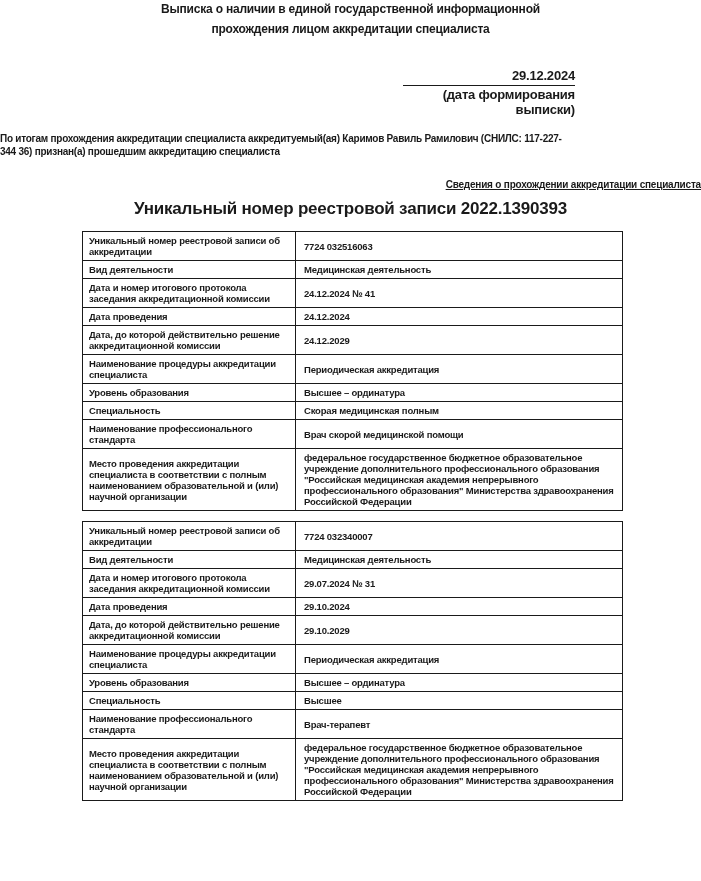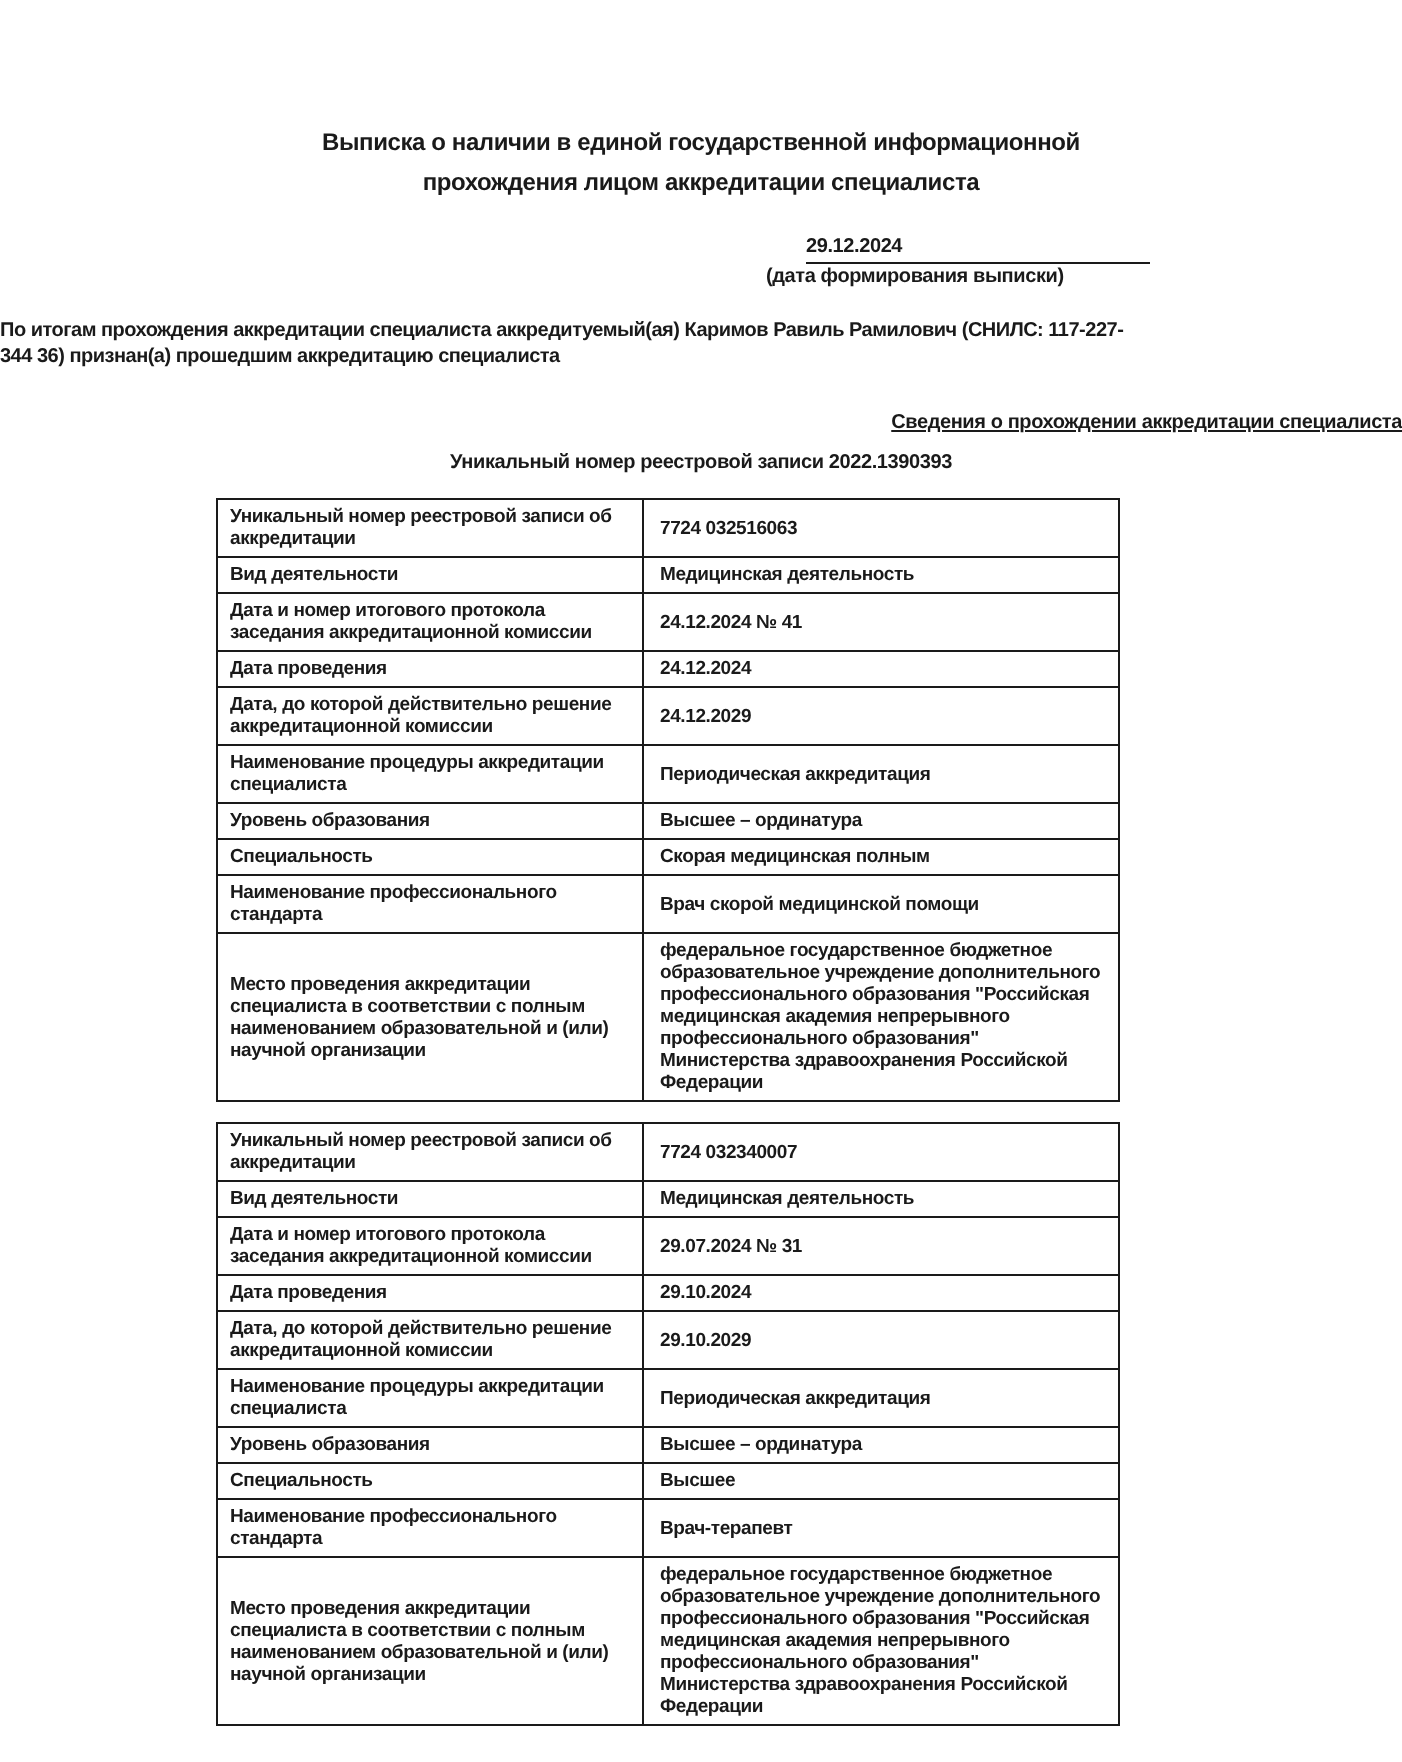--- a/index.html
+++ b/index.html
@@ -11,39 +11,39 @@
     width: 701px;
     height: 881px;
     position: relative;
     overflow: hidden;
     font-family: "Liberation Sans", "DejaVu Sans", sans-serif;
     font-weight: bold;
     color: #1a1a1a;
     -webkit-font-smoothing: antialiased;
   }
   .doc {
-    padding-top: 62px;
   }
   .title {
     text-align: center;
     font-size: 12px;
     line-height: 19.5px;
     letter-spacing: -0.2px;
   }
   .date-wrap {
     display: flex;
     justify-content: flex-end;
     padding-right: 126px;
     margin-top: 17px;
   }
   .date-box {
     width: 192px;
-    text-align: left;
-    font-size: 10px;
-    letter-spacing: -0.2px;
+    text-align: right;
+    font-size: 13px;
+    letter-spacing: -0.2px;
+    margin-top: 12px;
   }
   .date-value {
     display: block;
     padding-bottom: 2px;
     border-bottom: 1.5px solid #1a1a1a;
     margin-left: 20px;
   }
   .date-caption {
     display: block;
     padding-top: 1px;
@@ -57,27 +57,27 @@
   .section-heading {
     margin-top: 21px;
     text-align: right;
     font-size: 10px;
     letter-spacing: -0.2px;
     text-decoration: underline;
   }
   .record-heading {
     margin-top: 9px;
     text-align: center;
-    font-size: 10px;
+    font-size: 17px;
     letter-spacing: -0.2px;
   }
   table.acc {
     border-collapse: collapse;
-    margin-left: 108px;
-    width: 452px;
+    margin-left: 82px;
+    width: 541px;
     table-layout: fixed;
   }
   table.acc.first { margin-top: 12px; }
   table.acc.second { margin-top: 10px; }
   table.acc td {
     border: 1.5px solid #1a1a1a;
     font-size: 9.5px;
     line-height: 11px;
     letter-spacing: -0.2px;
     vertical-align: middle;

